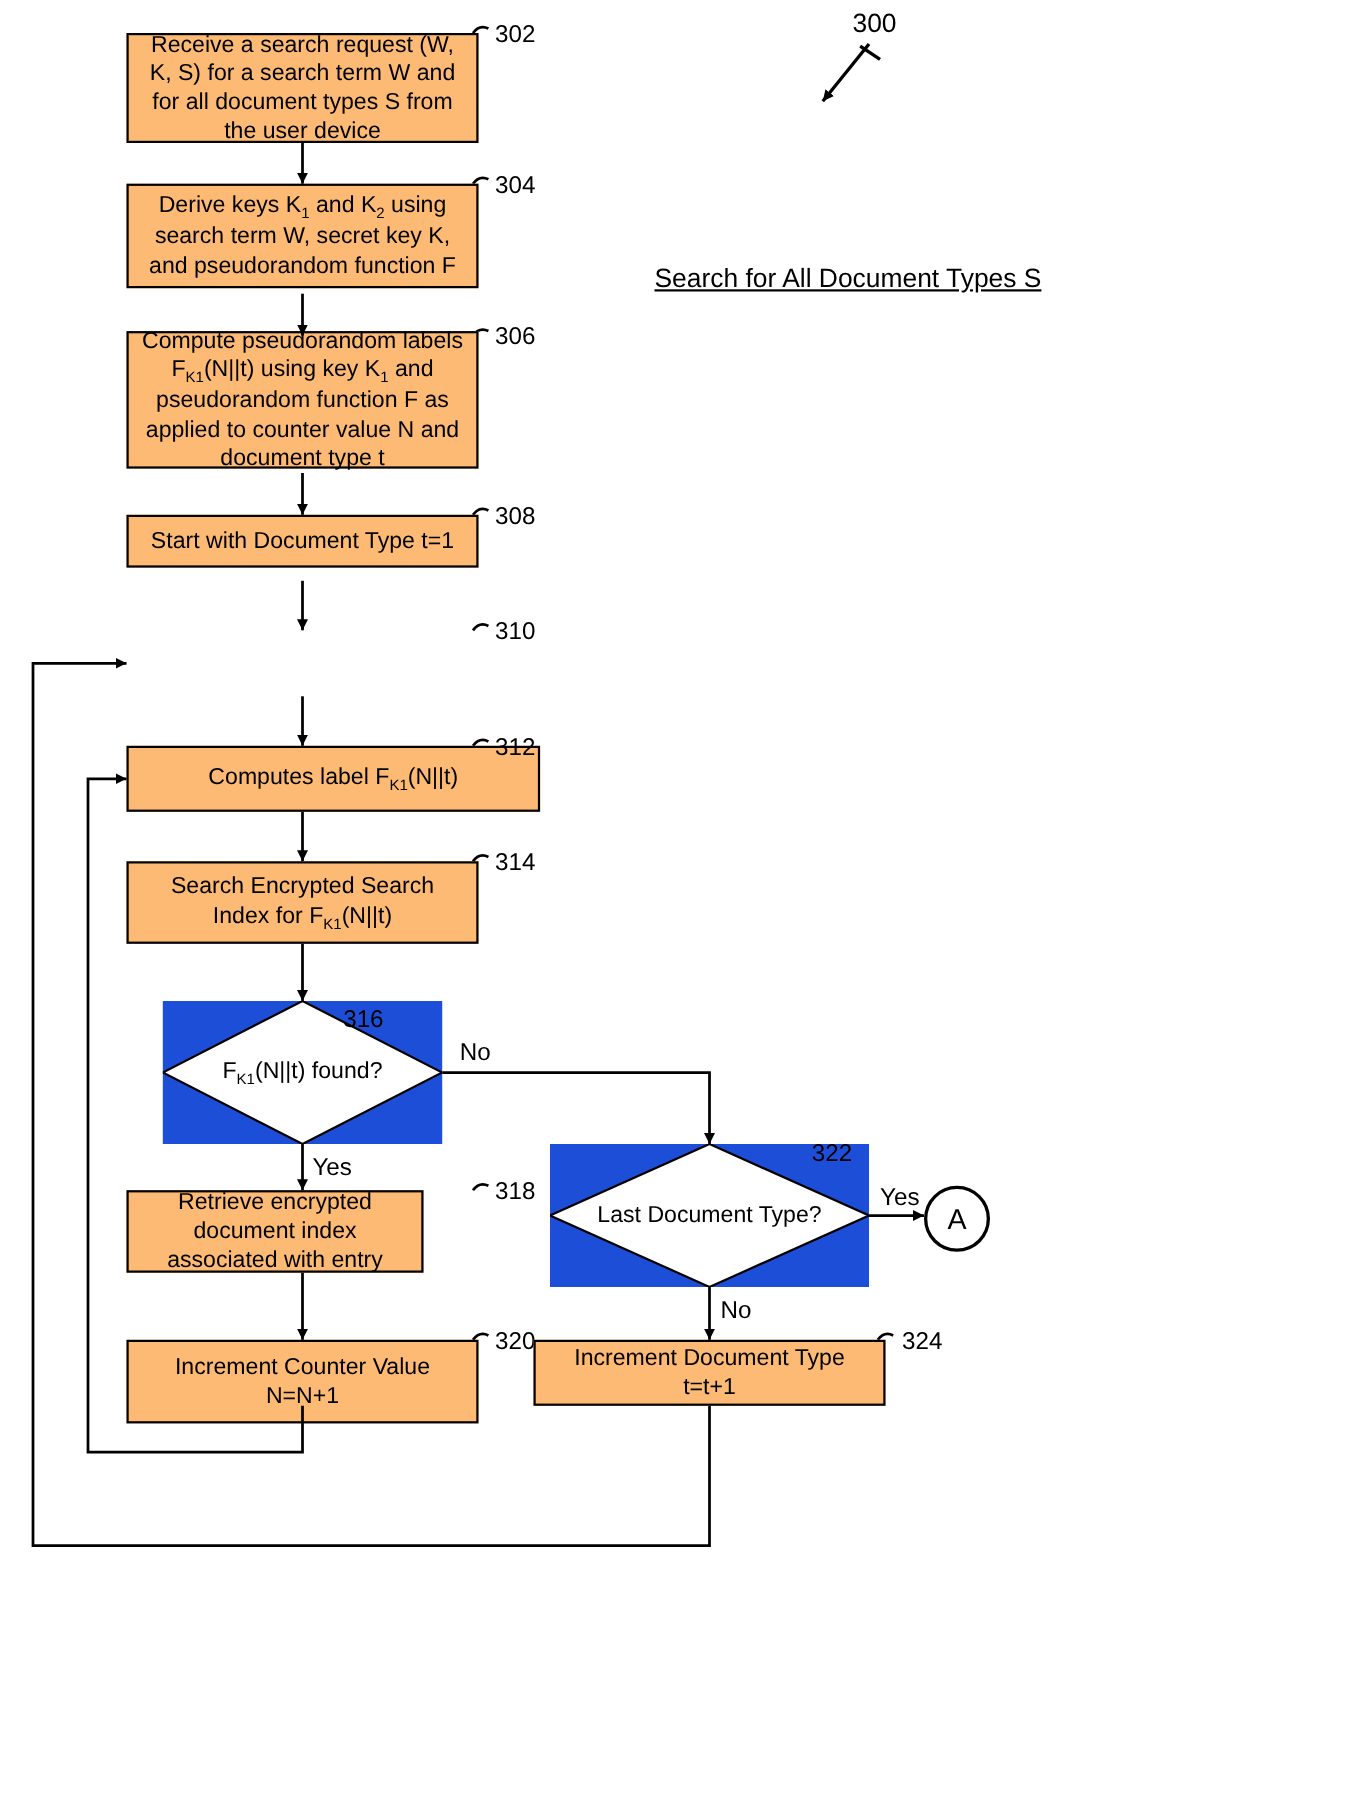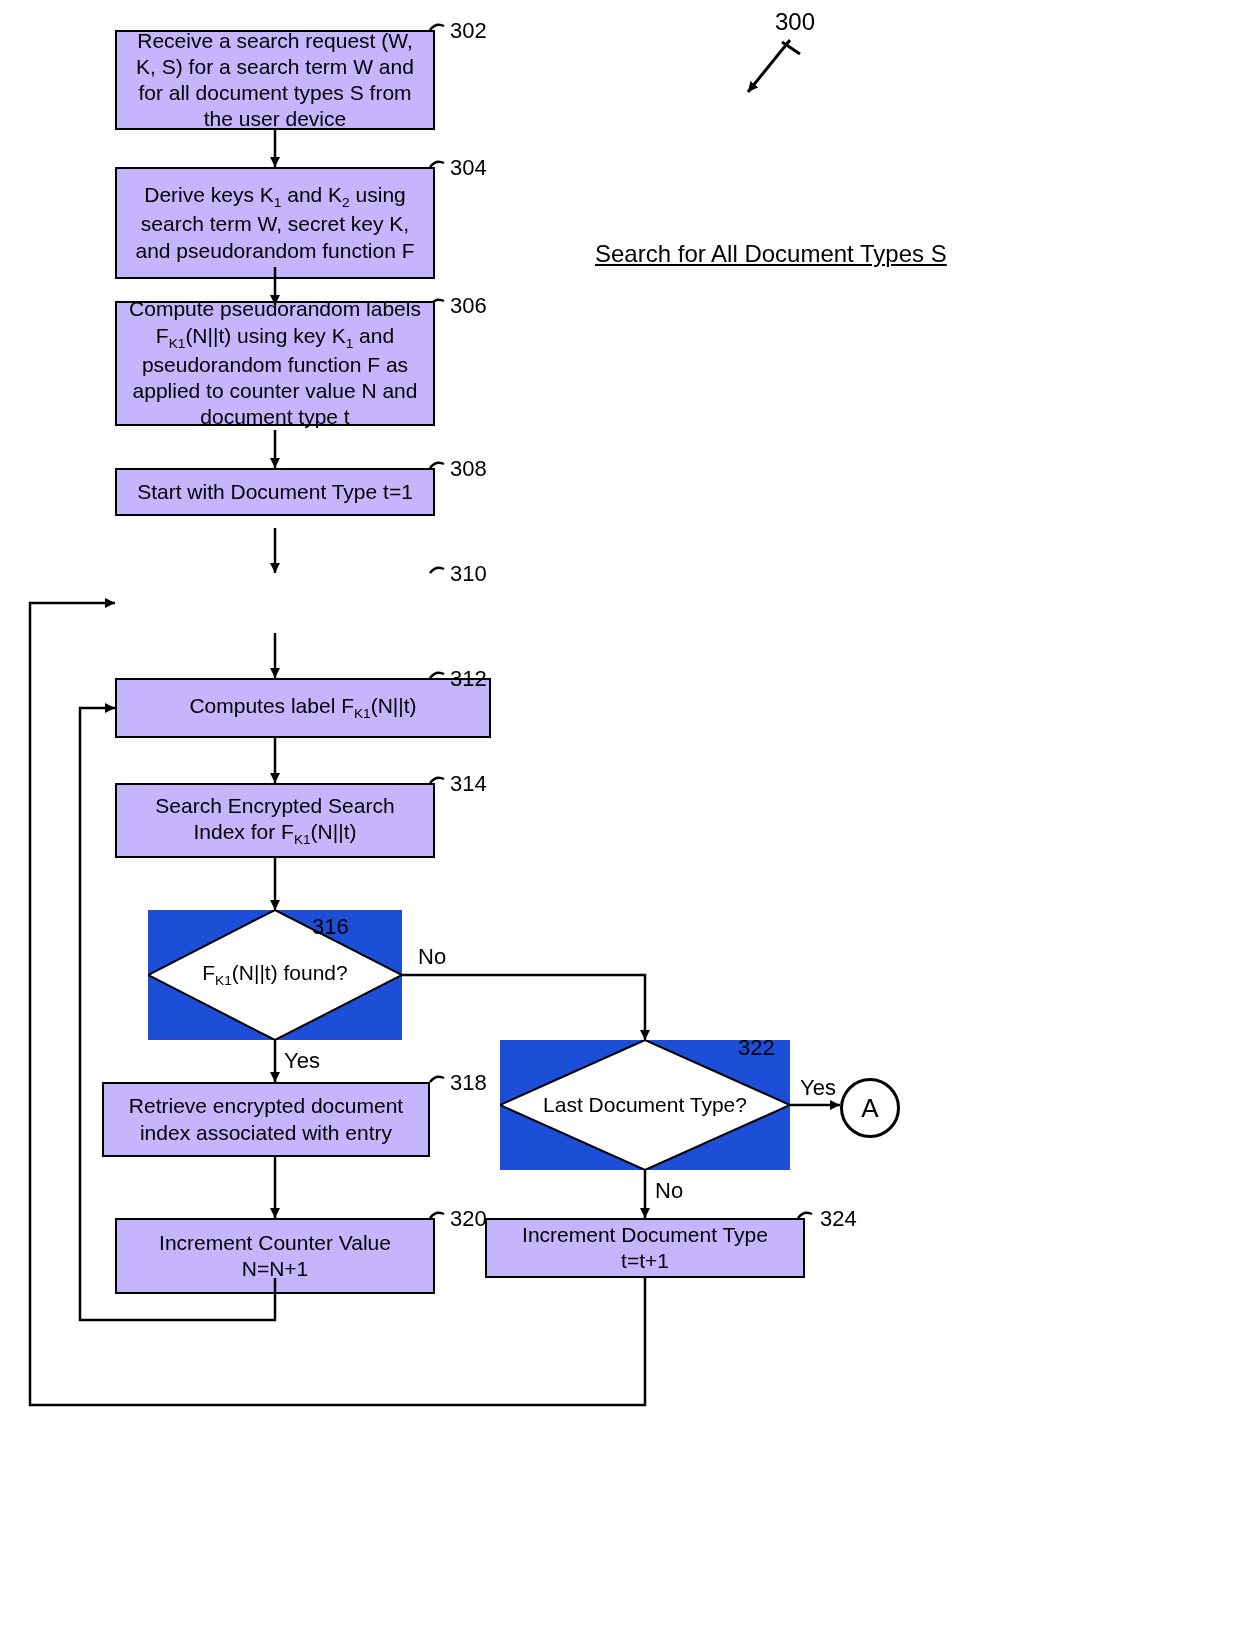--- a/index.html
+++ b/index.html
@@ -9,21 +9,21 @@
     background: #fff;
   }
   .canvas {
     position: relative;
     width: 1240px;
     height: 1645px;
   }
   .box {
     position: absolute;
     border: 2px solid #000;
-    background: #c4b5fd;
+    background: #fdba74;
     text-align: center;
     display: flex;
     align-items: center;
     justify-content: center;
     padding: 6px 10px;
     box-sizing: border-box;
     font-size: 21px;
     line-height: 1.25;
   }
   .diamond {
@@ -98,21 +98,21 @@
       <path d="M720,1050 q6,-8 14,-4"></path>
       <path d="M798,1218 q6,-8 14,-4"></path>
     </g>
   </svg>
 
   <div class="box" style="left:115px; top:30px; width:320px; height:100px;">
     <span>Receive a search request (W, K, S) for a search term W and for all document types S from the user device</span>
   </div>
   <div class="label" style="left:450px; top:18px;">302</div>
 
-  <div class="box" style="left:115px; top:167px; width:320px; height:112px;">
+  <div class="box" style="left:115px; top:167px; width:320px; height:95px;">
     <span>Derive keys K<span class="sub">1</span> and K<span class="sub">2</span> using search term W, secret key K, and pseudorandom function F</span>
   </div>
   <div class="label" style="left:450px; top:155px;">304</div>
 
   <div class="box" style="left:115px; top:301px; width:320px; height:125px;">
     <span>Compute pseudorandom labels F<span class="sub">K1</span>(N||t) using key K<span class="sub">1</span> and pseudorandom function F as applied to counter value N and document type t</span>
   </div>
   <div class="label" style="left:450px; top:293px;">306</div>
 
   <div class="box" style="left:115px; top:468px; width:320px; height:48px;">
@@ -137,21 +137,21 @@
         <polygon points="127,0 254,65 127,130 0,65" fill="#fff" stroke="#000" stroke-width="2"></polygon>
       </svg>
     <div class="dtext">
         <span>F<span class="sub">K1</span>(N||t) found?</span>
       </div>
   </div>
   <div class="label" style="left:312px; top:914px;">316</div>
   <div class="label" style="left:284px; top:1048px;">Yes</div>
   <div class="label" style="left:418px; top:944px;">No</div>
 
-  <div class="box" style="left:102px; top:1082px; width:328px; height:75px;align-items:center;">
+  <div class="box" style="left:115px; top:1082px; width:270px; height:75px;align-items:center;">
     <span>Retrieve encrypted document index associated with entry</span>
   </div>
   <div class="label" style="left:450px; top:1070px;">318</div>
 
   <div class="box" style="left:115px; top:1218px; width:320px; height:76px;">
     <span>Increment Counter Value N=N+1</span>
   </div>
   <div class="label" style="left:450px; top:1206px;">320</div>
 
   <div class="diamond" style="left:500px; top:1040px; width:290px; height:130px;">

